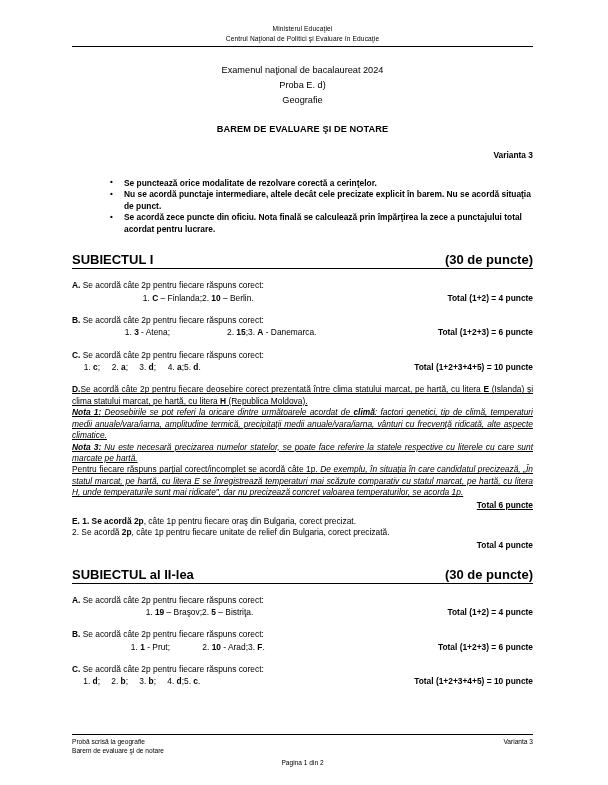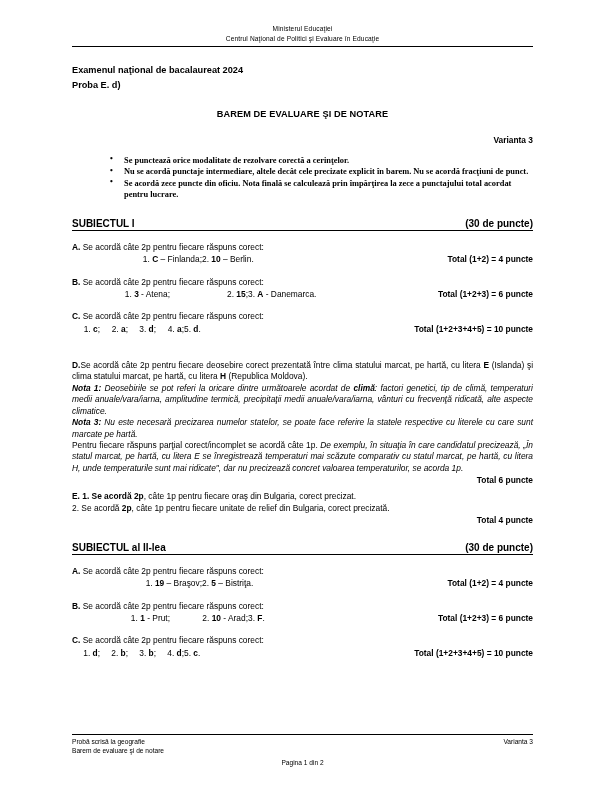--- a/index.html
+++ b/index.html
@@ -37,22 +37,22 @@
   .doc-header div { letter-spacing: 0.02em; }
   .header-rule {
     border: 0;
     border-top: 1.1px solid #000;
     margin: 3px 0 0 0;
     width: 100%;
   }
 
   
   .title-block {
-    text-align: left;
-    font-weight: bold;
+    text-align: center;
+    font-weight: normal;
     font-size: 9.2px;
     line-height: 1.62;
     margin-top: 16px;
   }
   .barem-title {
     text-align: center;
     font-weight: bold;
     font-size: 9.2px;
     margin-top: 16px;
     letter-spacing: 0.01em;
@@ -69,23 +69,22 @@
     font-style: italic;
     font-weight: bold;
     font-size: 8.2px;
     line-height: 1.42;
     text-align: justify;
     margin-top: 11px;
   }
 
   
   .rules {
-    margin-top: 10px;
+    margin-top: 18px;
     padding-left: 38px;
-    font-family: Liberation Serif, serif;
   }
   .rule-item {
     position: relative;
     font-weight: bold;
     font-size: 8.4px;
     line-height: 1.37;
     padding-left: 14px;
     margin-bottom: 0px;
     text-align: left;
   }
@@ -96,21 +95,21 @@
     top: -0.5px;
     font-size: 8px;
   }
 
   
   .subject-head {
     display: flex;
     justify-content: space-between;
     align-items: baseline;
     font-weight: bold;
-    font-size: 10px;
+    font-size: 13px;
     border-bottom: 1.3px solid #000;
     padding-bottom: 1px;
     margin-top: 17px;
   }
 
   
   .group { margin-top: 11px; }
   .group-intro {
     font-size: 8.4px;
     line-height: 1.35;
@@ -131,21 +130,21 @@
   }
 
   
   .para {
     font-size: 8.4px;
     line-height: 1.36;
     text-align: justify;
   }
   .para i, .para .it { font-style: italic; }
   .para b, .para .bd { font-weight: bold; }
-  .block-d { margin-top: 25px; }
+  .block-d { margin-top: 11px; text-decoration: underline; }
   .total-right {
     text-align: right;
     font-weight: bold;
     font-size: 8.4px;
     margin-top: 1px;
   }
   .block-e { margin-top: 6px; }
   .line { font-size: 8.4px; line-height: 1.36; }
 
   
@@ -181,30 +180,31 @@
 
     <div class="doc-header">
       <div>Ministerul Educaţiei</div>
       <div>Centrul Naţional de Politici şi Evaluare în Educaţie</div>
     </div>
     <hr class="header-rule">
 
     <div class="title-block">
       <div>Examenul naţional de bacalaureat 2024</div>
       <div>Proba E. d)</div>
+      <div>Geografie</div>
     </div>
 
     <div class="barem-title">BAREM DE EVALUARE ŞI DE NOTARE</div>
 
     <div class="varianta">Varianta 3</div>
 
 
     <div class="rules">
       <div class="rule-item">Se punctează orice modalitate de rezolvare corectă a cerinţelor.</div>
-      <div class="rule-item">Nu se acordă punctaje intermediare, altele decât cele precizate explicit în barem. Nu se acordă fracţiuni de punct.</div>
+      <div class="rule-item">Nu se acordă punctaje intermediare, altele decât cele precizate explicit în barem. Nu se acordă situaţia de punct.</div>
       <div class="rule-item">Se acordă zece puncte din oficiu. Nota finală se calculează prin împărţirea la zece a punctajului total acordat pentru lucrare.</div>
     </div>
 
     <div class="subject-head">
       <span>SUBIECTUL I</span>
       <span>(30 de puncte)</span>
     </div>
 
     <div class="group">
       <div class="group-intro">

